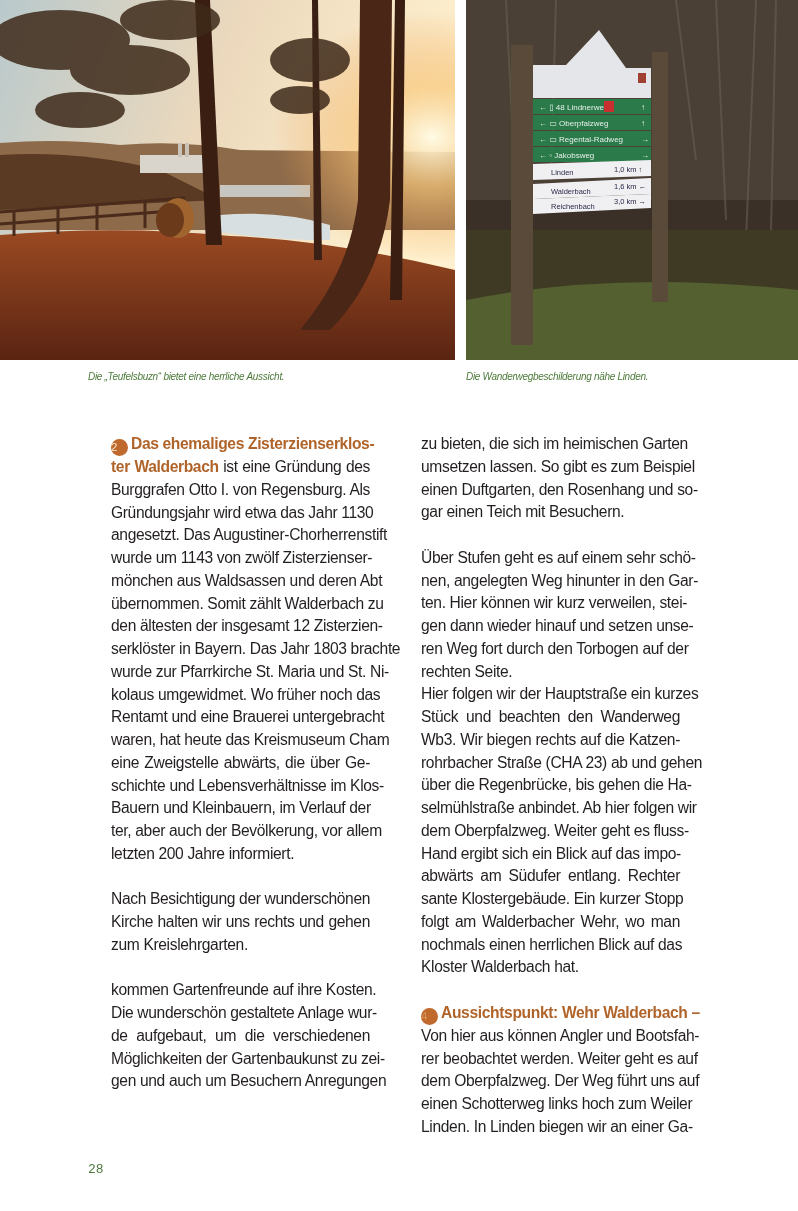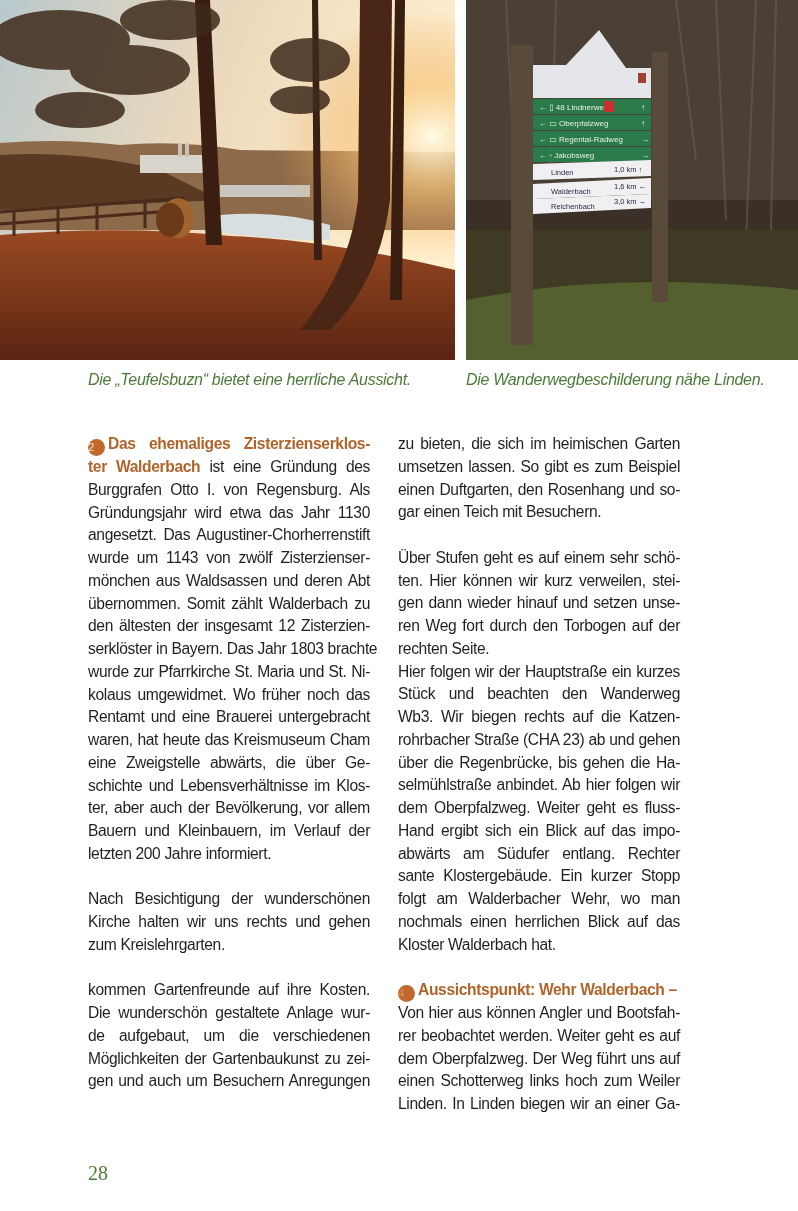--- a/index.html
+++ b/index.html
@@ -8,21 +8,21 @@
     background:#ffffff;
     font-family: "Liberation Sans", "DejaVu Sans", sans-serif;
     color:#231f20;
   }
   .photo { position:absolute; top:0; height:360px; overflow:hidden; }
   .photo svg { display:block; width:100%; height:100%; }
   #photo-left { left:0; width:455px; }
   #photo-right { left:466px; width:332px; }
 
   .caption {
-    position:absolute; top:371px; font-style:italic; font-size:16px;
+    position:absolute; top:371px; font-style:italic; font-size:10px;
     color:#4d7a3a; letter-spacing:-0.3px; white-space:nowrap;
   }
   #caption-left { left:88px; }
   #caption-right { left:466px; }
 
   .col {
     position:absolute; top:433px; width:282px;
     font-size:15.6px; line-height:22.75px; letter-spacing:-0.35px;
     text-align:justify; hyphens:manual;
   }
@@ -31,26 +31,26 @@
   .col p { margin:0; }
   .col p.gap { margin-top:22.75px; }
   .hl { color:#b0642a; font-weight:bold; }
   .badge {
     display:inline-block; width:17px; height:17px; border-radius:50%;
     background:#c0692c; color:#fbe6d2; font-size:11.5px; line-height:17px;
     text-align:center; font-weight:normal; vertical-align:-2px; margin-right:3px;
     letter-spacing:0;
   }
   .badge.faded { color:#d9925a; }
-  .line { display:block; text-align:justify; text-align-last:justify; white-space:nowrap; }
+  .line { display:block; text-align:justify; text-align-last:justify; white-space:nowrap;margin-left:23px; }
   .line.last { text-align-last:left; }
 
   #page-number {
-    position:absolute; left:88px; top:1162px; font-size:20px;
-    color:#4d7a3a; font-family:Liberation Serif, serif;
+    position:absolute; left:88px; top:1162px; font-size:13px;
+    color:#4d7a3a; font-family:Liberation Mono, monospace;
   }
 </style>
 </head>
 <body>
 
 <div class="photo" id="photo-left">
   <svg viewBox="0 0 455 360" preserveAspectRatio="none">
     <defs>
       <linearGradient id="sky" x1="0" y1="0" x2="1" y2="0.3">
         <stop offset="0" stop-color="#b9c9cc"></stop>
@@ -181,22 +181,22 @@
     <span class="line">mönchen aus Waldsassen und deren Abt</span>
     <span class="line">übernommen. Somit zählt Walderbach zu</span>
     <span class="line">den ältesten der insgesamt 12 Zisterzien-</span>
     <span class="line">serklöster in Bayern. Das Jahr 1803 brachte</span>
     <span class="line">wurde zur Pfarrkirche St. Maria und St. Ni-</span>
     <span class="line">kolaus umgewidmet. Wo früher noch das</span>
     <span class="line">Rentamt und eine Brauerei untergebracht</span>
     <span class="line">waren, hat heute das Kreismuseum Cham</span>
     <span class="line">eine Zweigstelle abwärts, die über Ge-</span>
     <span class="line">schichte und Lebensverhältnisse im Klos-</span>
+    <span class="line">Bauern und Kleinbauern, im Verlauf der</span>
     <span class="line">ter, aber auch der Bevölkerung, vor allem</span>
-    <span class="line">Bauern und Kleinbauern, im Verlauf der</span>
     <span class="line last">letzten 200 Jahre informiert.</span>
   </p>
   <p class="gap">
     <span class="line">Nach Besichtigung der wunderschönen</span>
     <span class="line">Kirche halten wir uns rechts und gehen</span>
     <span class="line last">zum Kreislehrgarten.</span>
   </p>
   <p class="gap">
     <span class="line">kommen Gartenfreunde auf ihre Kosten.</span>
     <span class="line">Die wunderschön gestaltete Anlage wur-</span>
@@ -208,20 +208,21 @@
 
 <div class="col" id="col-right">
   <p>
     <span class="line">zu bieten, die sich im heimischen Garten</span>
     <span class="line">umsetzen lassen. So gibt es zum Beispiel</span>
     <span class="line">einen Duftgarten, den Rosenhang und so-</span>
     <span class="line last">gar einen Teich mit Besuchern.</span>
   </p>
   <p class="gap">
     <span class="line">Über Stufen geht es auf einem sehr schö-</span>
+    <span class="line">nen, angelegten Weg hinunter in den Gar-</span>
     <span class="line">ten. Hier können wir kurz verweilen, stei-</span>
     <span class="line">gen dann wieder hinauf und setzen unse-</span>
     <span class="line">ren Weg fort durch den Torbogen auf der</span>
     <span class="line last">rechten Seite.</span>
   </p>
   <p>
     <span class="line">Hier folgen wir der Hauptstraße ein kurzes</span>
     <span class="line">Stück und beachten den Wanderweg</span>
     <span class="line">Wb3. Wir biegen rechts auf die Katzen-</span>
     <span class="line">rohrbacher Straße (CHA 23) ab und gehen</span>

